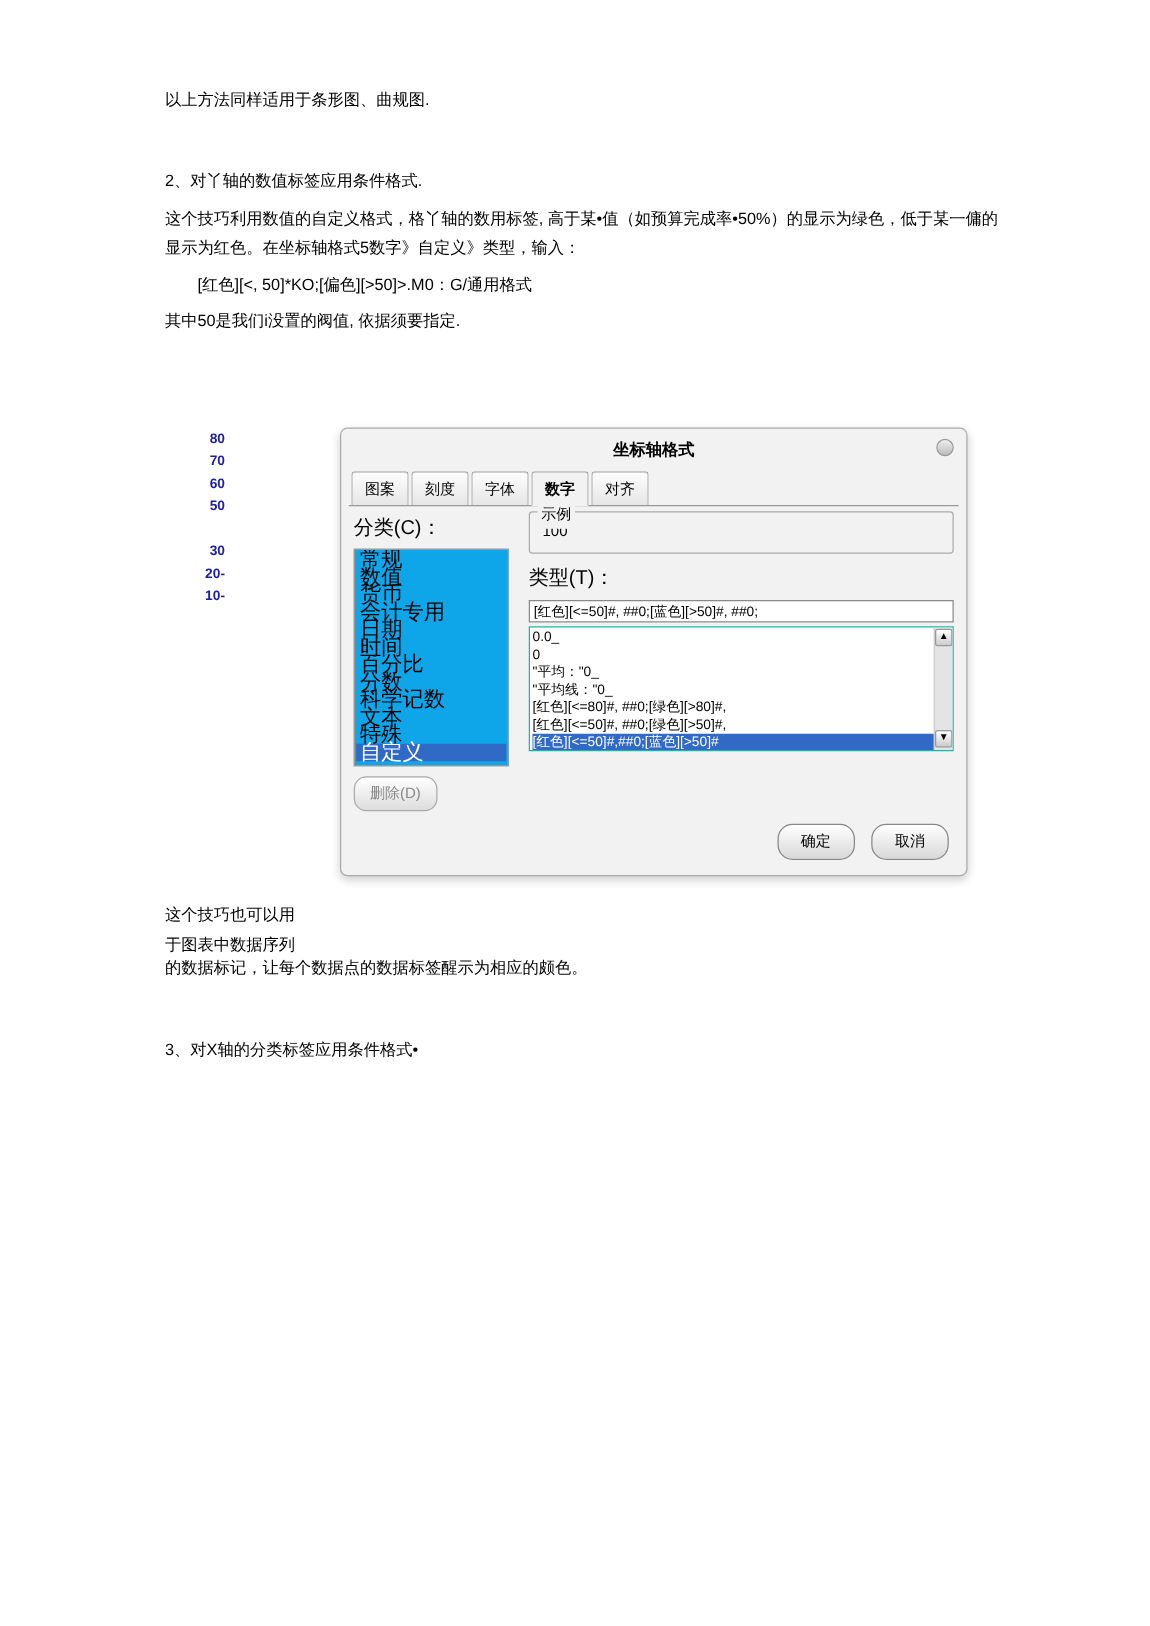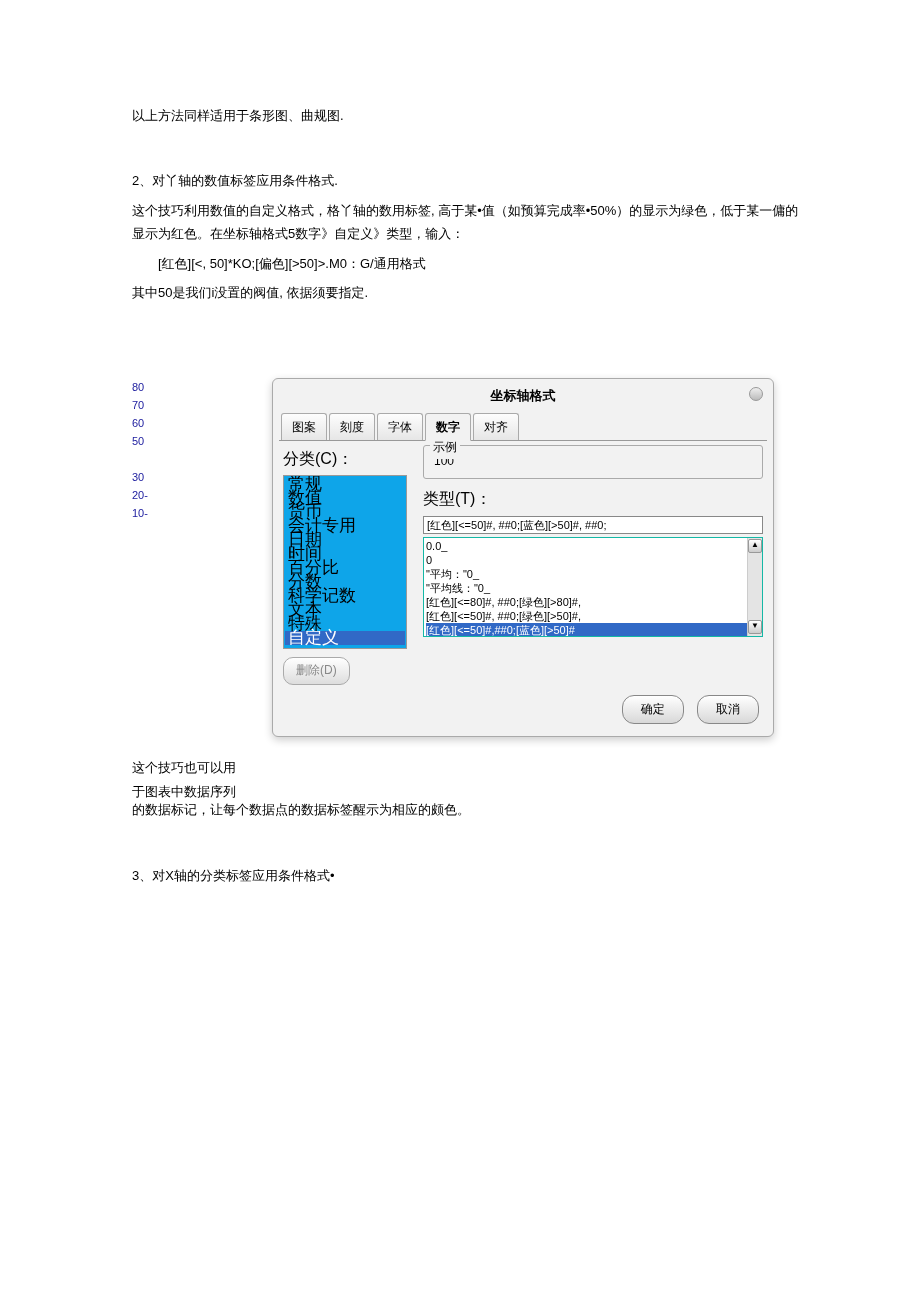--- a/index.html
+++ b/index.html
@@ -1,21 +1,21 @@
 <!DOCTYPE html>
 <html><head>
 <meta charset="utf-8">
 <style>
 body{margin:0;padding:0;font-family:"Microsoft YaHei","SimSun",sans-serif;background:#fff;width:920px}
-.page{padding:104px 120px 50px 132px;font-size:13px;color:#000;line-height:1.8}
+.page{padding:68px 120px 50px 132px;font-size:13px;color:#000;line-height:1.8}
 .para{margin:0 0 6px 0}
 .indent{text-indent:2em}
 .section-gap{height:36px}
 .mid-gap{height:18px}
-.yaxis{position:absolute;left:0;top:0;width:48px;font-size:11px;color:#2020a0;font-weight:normal;text-align:left}
+.yaxis{position:absolute;left:0;top:0;width:48px;font-size:11px;color:#2020a0;font-weight:bold;text-align:right}
 .ytick{height:18px;line-height:18px}
 .flex-wrap{position:relative;margin-top:14px;min-height:420px}
 .mid-img{position:absolute;left:140px;top:0;width:500px}
 .dialog{width:500px;background:#f2f2f2;border:1px solid #aaa;border-radius:6px;box-shadow:0 3px 8px rgba(0,0,0,.2);font-size:12px;color:#000}
 .dlg-title{text-align:center;padding:5px 0 3px;font-weight:bold;font-size:13px;position:relative}
 .dlg-dot{position:absolute;right:10px;top:8px;width:12px;height:12px;border-radius:50%;background:linear-gradient(#eee,#bbb);border:1px solid #999}
 .tabs{display:flex;border-bottom:1px solid #999;margin:2px 6px 0;padding:0 2px;align-items:flex-end}
 .tab{padding:3px 10px 2px;border:1px solid #aaa;border-bottom:none;margin-right:2px;background:linear-gradient(#fdfdfd,#e6e6e6);border-radius:3px 3px 0 0;font-size:12px;cursor:default}
 .tab.active{background:#f2f2f2;border-bottom:1px solid #f2f2f2;margin-bottom:-1px;font-weight:bold}
 .dlg-body{display:flex;padding:4px 10px 4px 10px}

